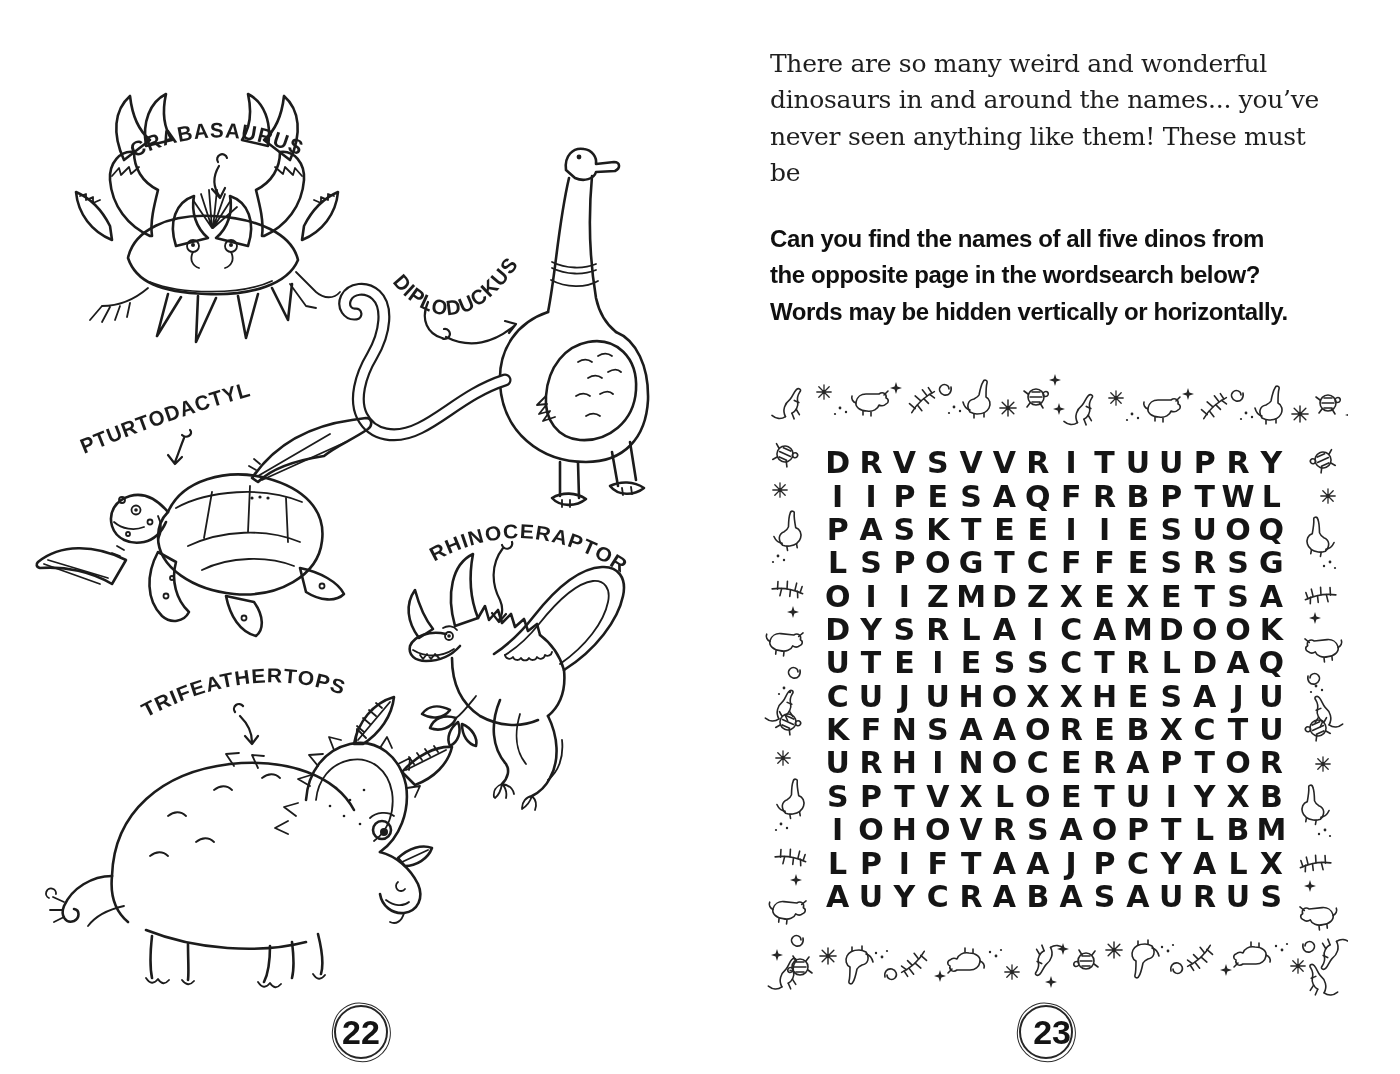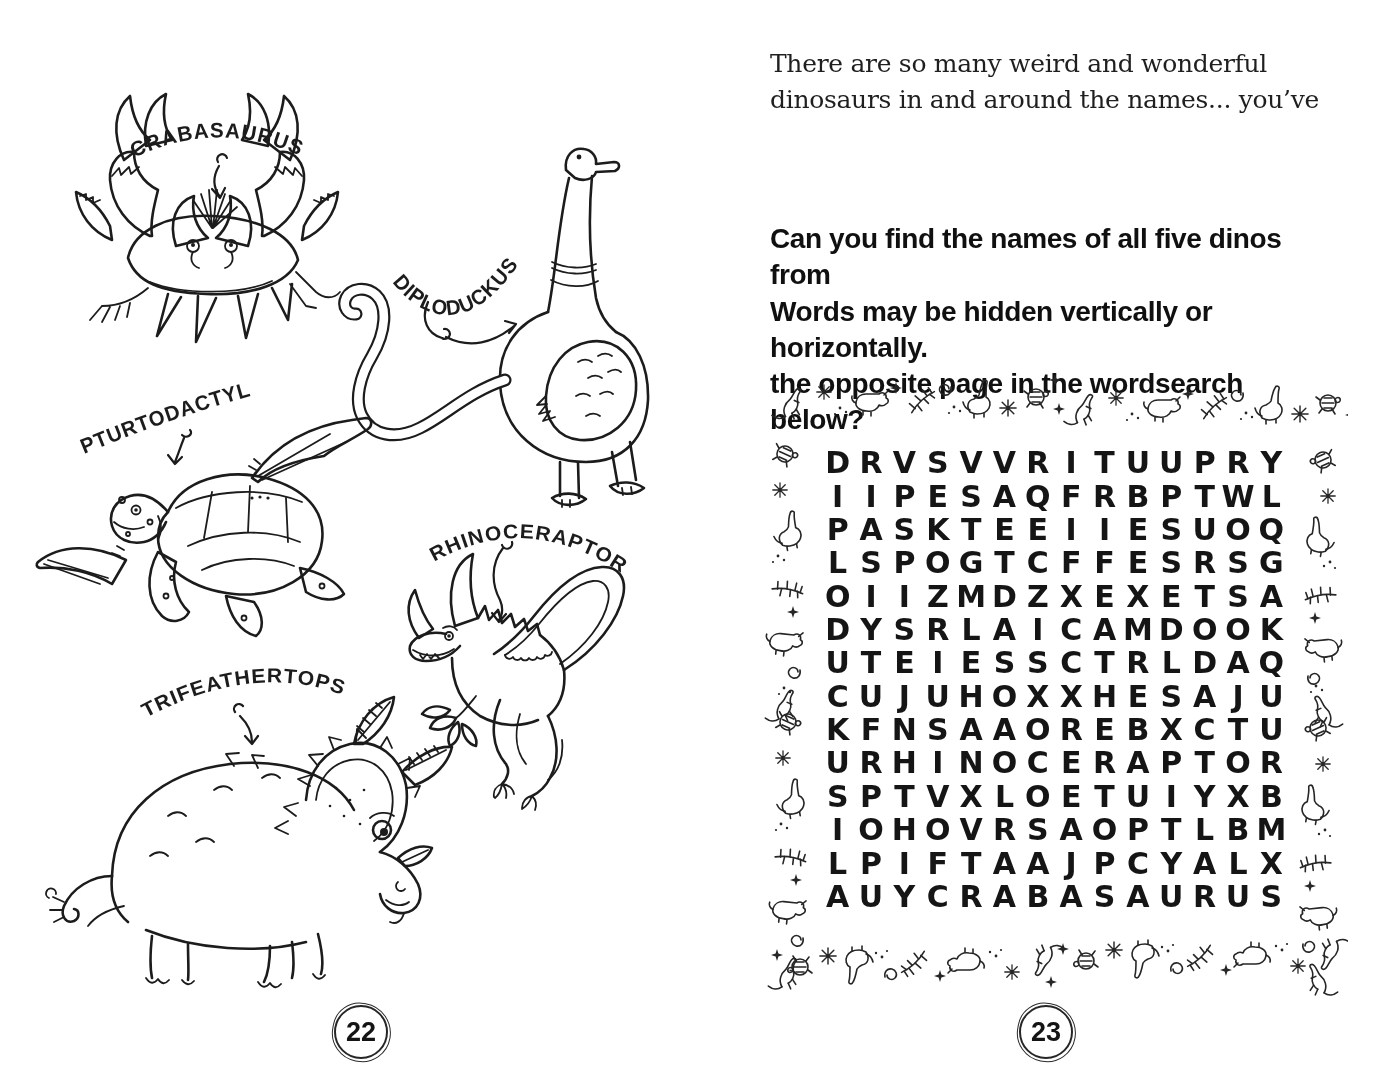--- a/index.html
+++ b/index.html
@@ -18,41 +18,41 @@
   .tube  { stroke:var(--ink,#1c1c1c); stroke-width:13; fill:none; stroke-linecap:round; }
   .tubew { stroke:#fff; stroke-width:8.6; fill:none; stroke-linecap:round; }
   .dino-label { font-family:"Liberation Sans",sans-serif; font-weight:bold; font-size:21px;
                 fill:var(--ink,#1c1c1c); letter-spacing:1px; }
 
   
   .intro { position:absolute; left:70px; top:46px; width:566px;
            font-family:"DejaVu Serif",serif; font-size:25px; line-height:36.4px;
            letter-spacing:-0.3px; color:#1f1f1f; }
   .instructions { position:absolute; left:70px; top:221px; width:566px;
-           font-family:"Liberation Sans",sans-serif; font-weight:bold; font-size:28px;
+           font-family:"Liberation Sans",sans-serif; font-weight:bold; font-size:24px;
            line-height:36.3px; letter-spacing:-0.4px; color:#101010; }
 
   
   .ws-frame { position:absolute; left:58px; top:366px; width:590px; height:632px; }
   .doodle-border { position:absolute; left:0; top:0; }
   .dd  { stroke:#262626; stroke-width:1.6; fill:none; stroke-linecap:round; stroke-linejoin:round; }
   .ddf { fill:#262626; stroke:none; }
   .ws-grid { position:absolute; left:63px; top:80px;
              display:grid; grid-template-columns:repeat(14,33.36px); grid-auto-rows:33.36px; }
   .ws-cell { display:flex; align-items:center; justify-content:center;
              font-family:"DejaVu Sans",sans-serif; font-weight:bold; font-size:30px; color:#151515; }
 
   
   .pagenum { position:absolute; width:54px; height:54px; border:2.2px solid #262626; border-radius:50%;
              display:flex; align-items:center; justify-content:center;
-             font-family:"Liberation Sans",sans-serif; font-weight:bold; font-size:27px; color:#141414; }
+             font-family:"Liberation Sans",sans-serif; font-weight:bold; font-size:34px; color:#141414; }
   .pagenum::before { content:''; position:absolute; inset:-4.5px; border:1.4px solid #2b2b2b;
              border-radius:47% 53% 50% 50%; transform:rotate(10deg); }
   .pn-left  { left:334px; top:1005px; }
-  .pn-right { left:319px; top:1005px; }
+  .pn-right { left:319px; top:1005px;justify-content:flex-end; }
 </style>
 </head>
 <body>
 
 <div class="sheet">
 
   <div class="page page-left">
     <svg class="left-art" width="700" height="1074" viewBox="0 0 700 1074">
       <defs>
         <path id="lp0" d="M134,158 Q217,118 300,156"></path>
@@ -211,26 +211,27 @@
     <div class="pagenum pn-left">
       <span>22</span>
     </div>
   </div>
 
   <div class="page page-right">
 
     <div class="intro">
       <div>There are so many weird and wonderful</div>
       <div>dinosaurs in and around the names... you’ve</div>
+      <div>never seen anything like them! These must be</div>
     </div>
 
     <div class="instructions">
       <div>Can you find the names of all five dinos from</div>
+      <div>the opposite page in the wordsearch below?</div>
       <div>Words may be hidden vertically or horizontally.</div>
-      <div>the opposite page in the wordsearch below?</div>
     </div>
 
     <div class="ws-frame">
       <svg class="doodle-border" width="590" height="632" viewBox="0 0 590 632">
         <defs>
           <g id="dd-star8" class="dd">
               <path d="M0 -9V9M-9 0H9M-6.5 -6.5L6.5 6.5M6.5 -6.5L-6.5 6.5"></path>
             </g>
           <g id="dd-star4">
               <path class="ddf" d="M0 -6 1.4 -1.4 6 0 1.4 1.4 0 6 -1.4 1.4 -6 0 -1.4 -1.4Z"></path>

